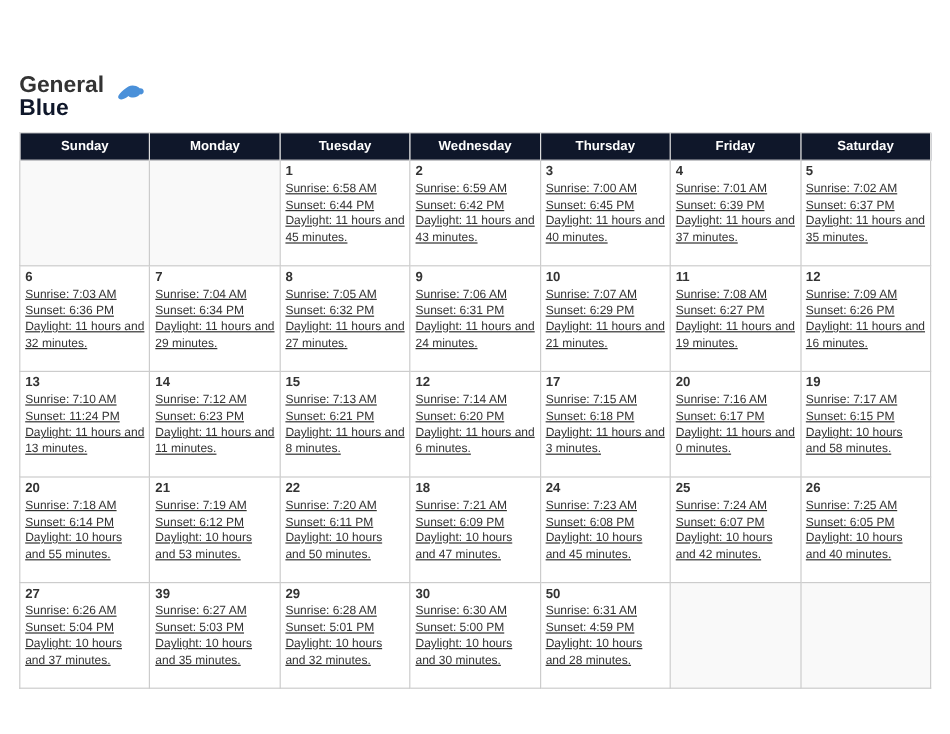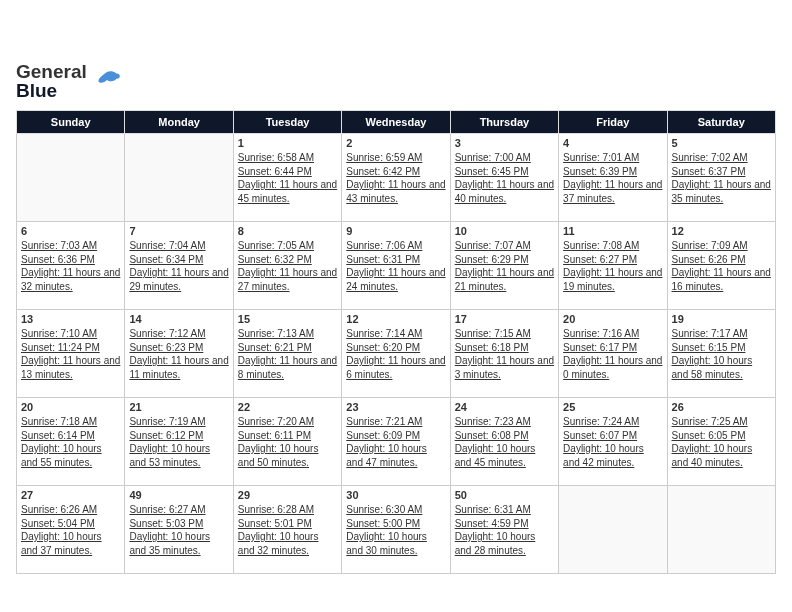--- a/index.html
+++ b/index.html
@@ -262,21 +262,21 @@
 Sunset: 6:12 PM
 Daylight: 10 hours and 53 minutes.</div>
           </td>
           <td>
             <span class="day-number">22</span>
             <div class="day-info">Sunrise: 7:20 AM
 Sunset: 6:11 PM
 Daylight: 10 hours and 50 minutes.</div>
           </td>
           <td>
-            <span class="day-number">23</span>
+            <span class="day-number">18</span>
             <div class="day-info">Sunrise: 7:21 AM
 Sunset: 6:09 PM
 Daylight: 10 hours and 47 minutes.</div>
           </td>
           <td>
             <span class="day-number">24</span>
             <div class="day-info">Sunrise: 7:23 AM
 Sunset: 6:08 PM
 Daylight: 10 hours and 45 minutes.</div>
           </td>
@@ -294,21 +294,21 @@
           </td>
         </tr>
         <tr>
           <td>
             <span class="day-number">27</span>
             <div class="day-info">Sunrise: 6:26 AM
 Sunset: 5:04 PM
 Daylight: 10 hours and 37 minutes.</div>
           </td>
           <td>
-            <span class="day-number">49</span>
+            <span class="day-number">39</span>
             <div class="day-info">Sunrise: 6:27 AM
 Sunset: 5:03 PM
 Daylight: 10 hours and 35 minutes.</div>
           </td>
           <td>
             <span class="day-number">29</span>
             <div class="day-info">Sunrise: 6:28 AM
 Sunset: 5:01 PM
 Daylight: 10 hours and 32 minutes.</div>
           </td>

